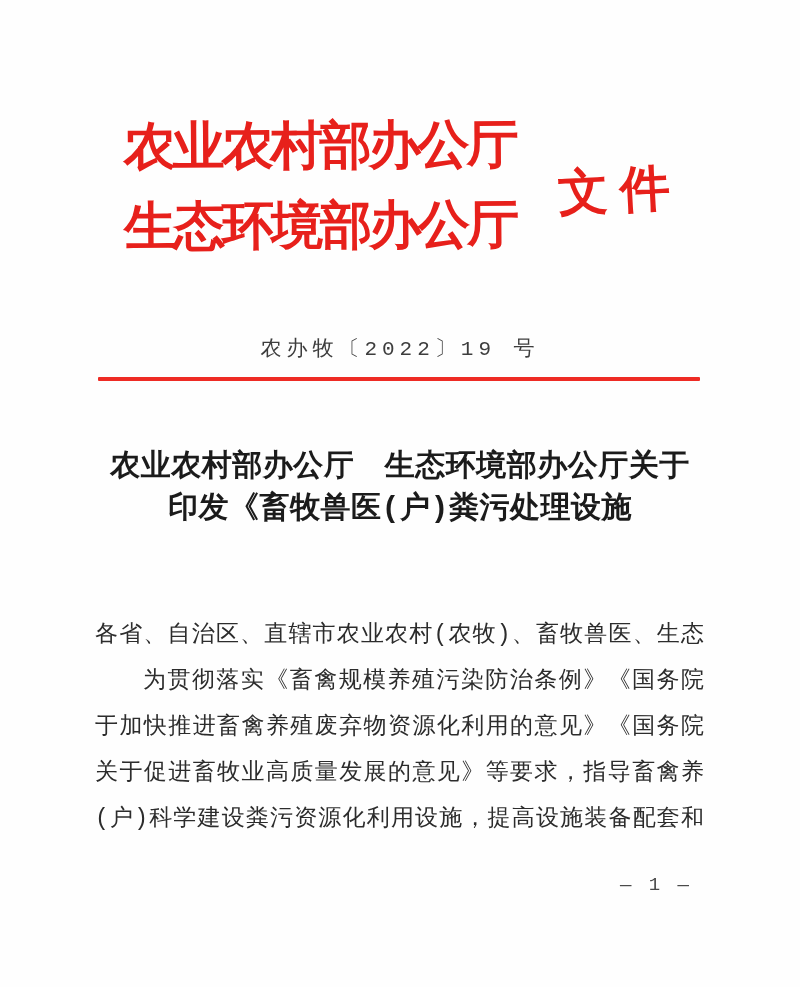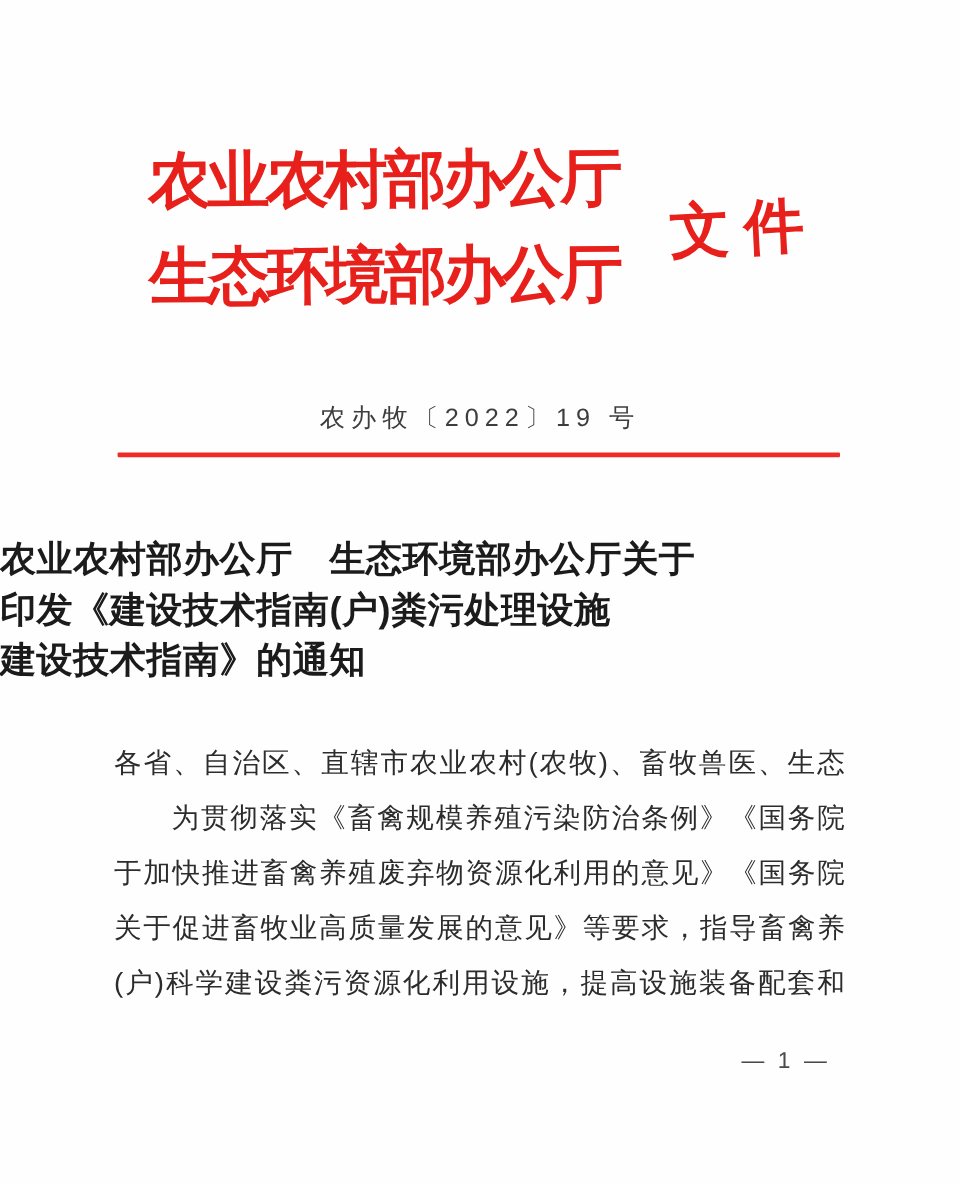--- a/index.html
+++ b/index.html
@@ -4,21 +4,21 @@
 <style>
   * { margin: 0; padding: 0; box-sizing: border-box; }
   html, body { background: #ffffff; }
   .page {
     position: relative;
     width: 800px;
     height: 987px;
     margin: 0 auto;
     background: #fefefe;
     overflow: hidden;
-    font-family: Liberation Sans, sans-serif;
+    font-family: Liberation Mono, monospace;
   }
 
   
   .letterhead {
     position: absolute;
     top: 110px;
     left: 124px;
     display: flex;
     align-items: center;
   }
@@ -65,20 +65,21 @@
     background: #ee2b24;
     border-radius: 1px;
   }
 
   
   .doc-title {
     position: absolute;
     top: 446px;
     left: 0;
     width: 100%;
+    text-align: center;
     font-size: 30px;
     font-weight: 700;
     color: #1b1b1b;
     line-height: 42px;
     letter-spacing: 0.5px;
   }
 
   
   .doc-body {
     position: absolute;
@@ -126,22 +127,21 @@
     </div>
     <div class="doc-type">文件</div>
   </div>
 
   <div class="doc-number">农办牧〔2022〕19 号</div>
 
   <div class="red-rule"></div>
 
   <div class="doc-title">
     <div>农业农村部办公厅　生态环境部办公厅关于</div>
-    <div>印发《建设技术指南(户)粪污处理设施</div>
-    <div>建设技术指南》的通知</div>
+    <div>印发《畜牧兽医(户)粪污处理设施</div>
   </div>
 
   <div class="doc-body">
     <div class="body-line fill">各省、自治区、直辖市农业农村(农牧)、畜牧兽医、生态环境厅</div>
     <div class="body-line fill indent">为贯彻落实《畜禽规模养殖污染防治条例》《国务院办公厅关</div>
     <div class="body-line fill">于加快推进畜禽养殖废弃物资源化利用的意见》《国务院办公厅</div>
     <div class="body-line fill">关于促进畜牧业高质量发展的意见》等要求，指导畜禽养殖场</div>
     <div class="body-line fill">(户)科学建设粪污资源化利用设施，提高设施装备配套和整体建</div>
   </div>
 

